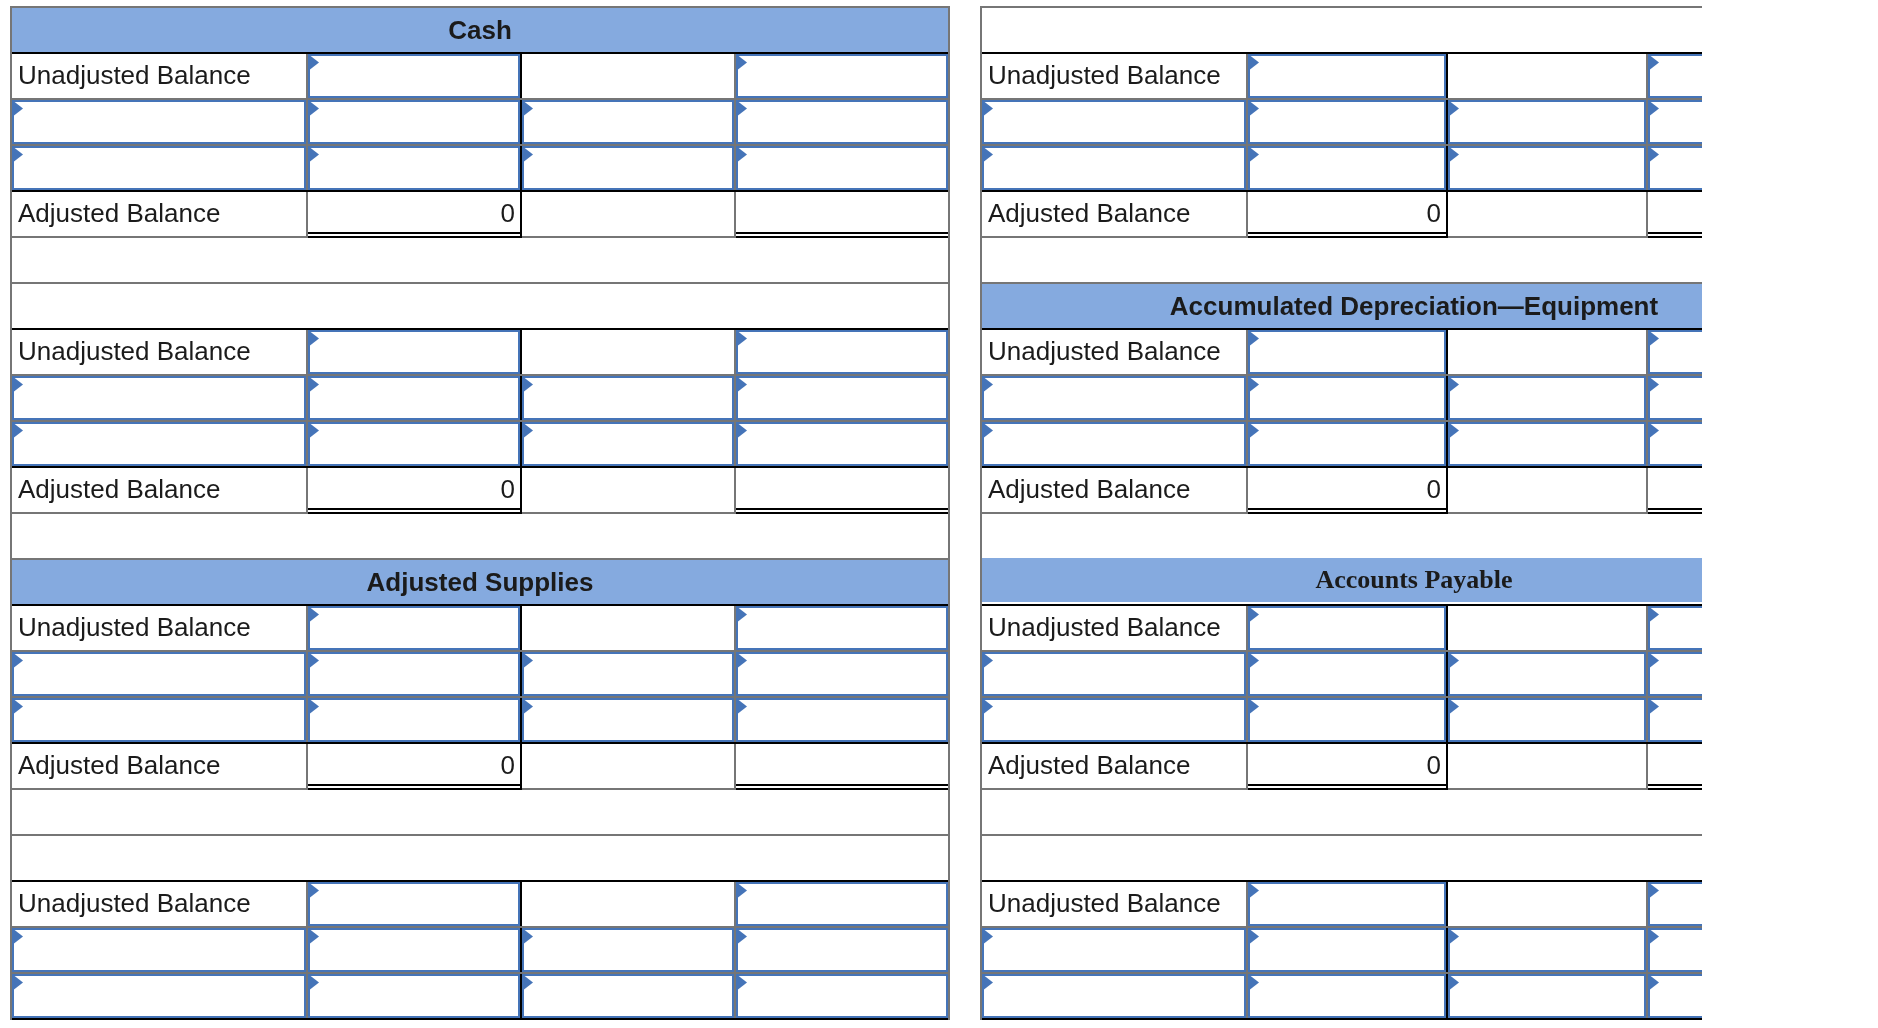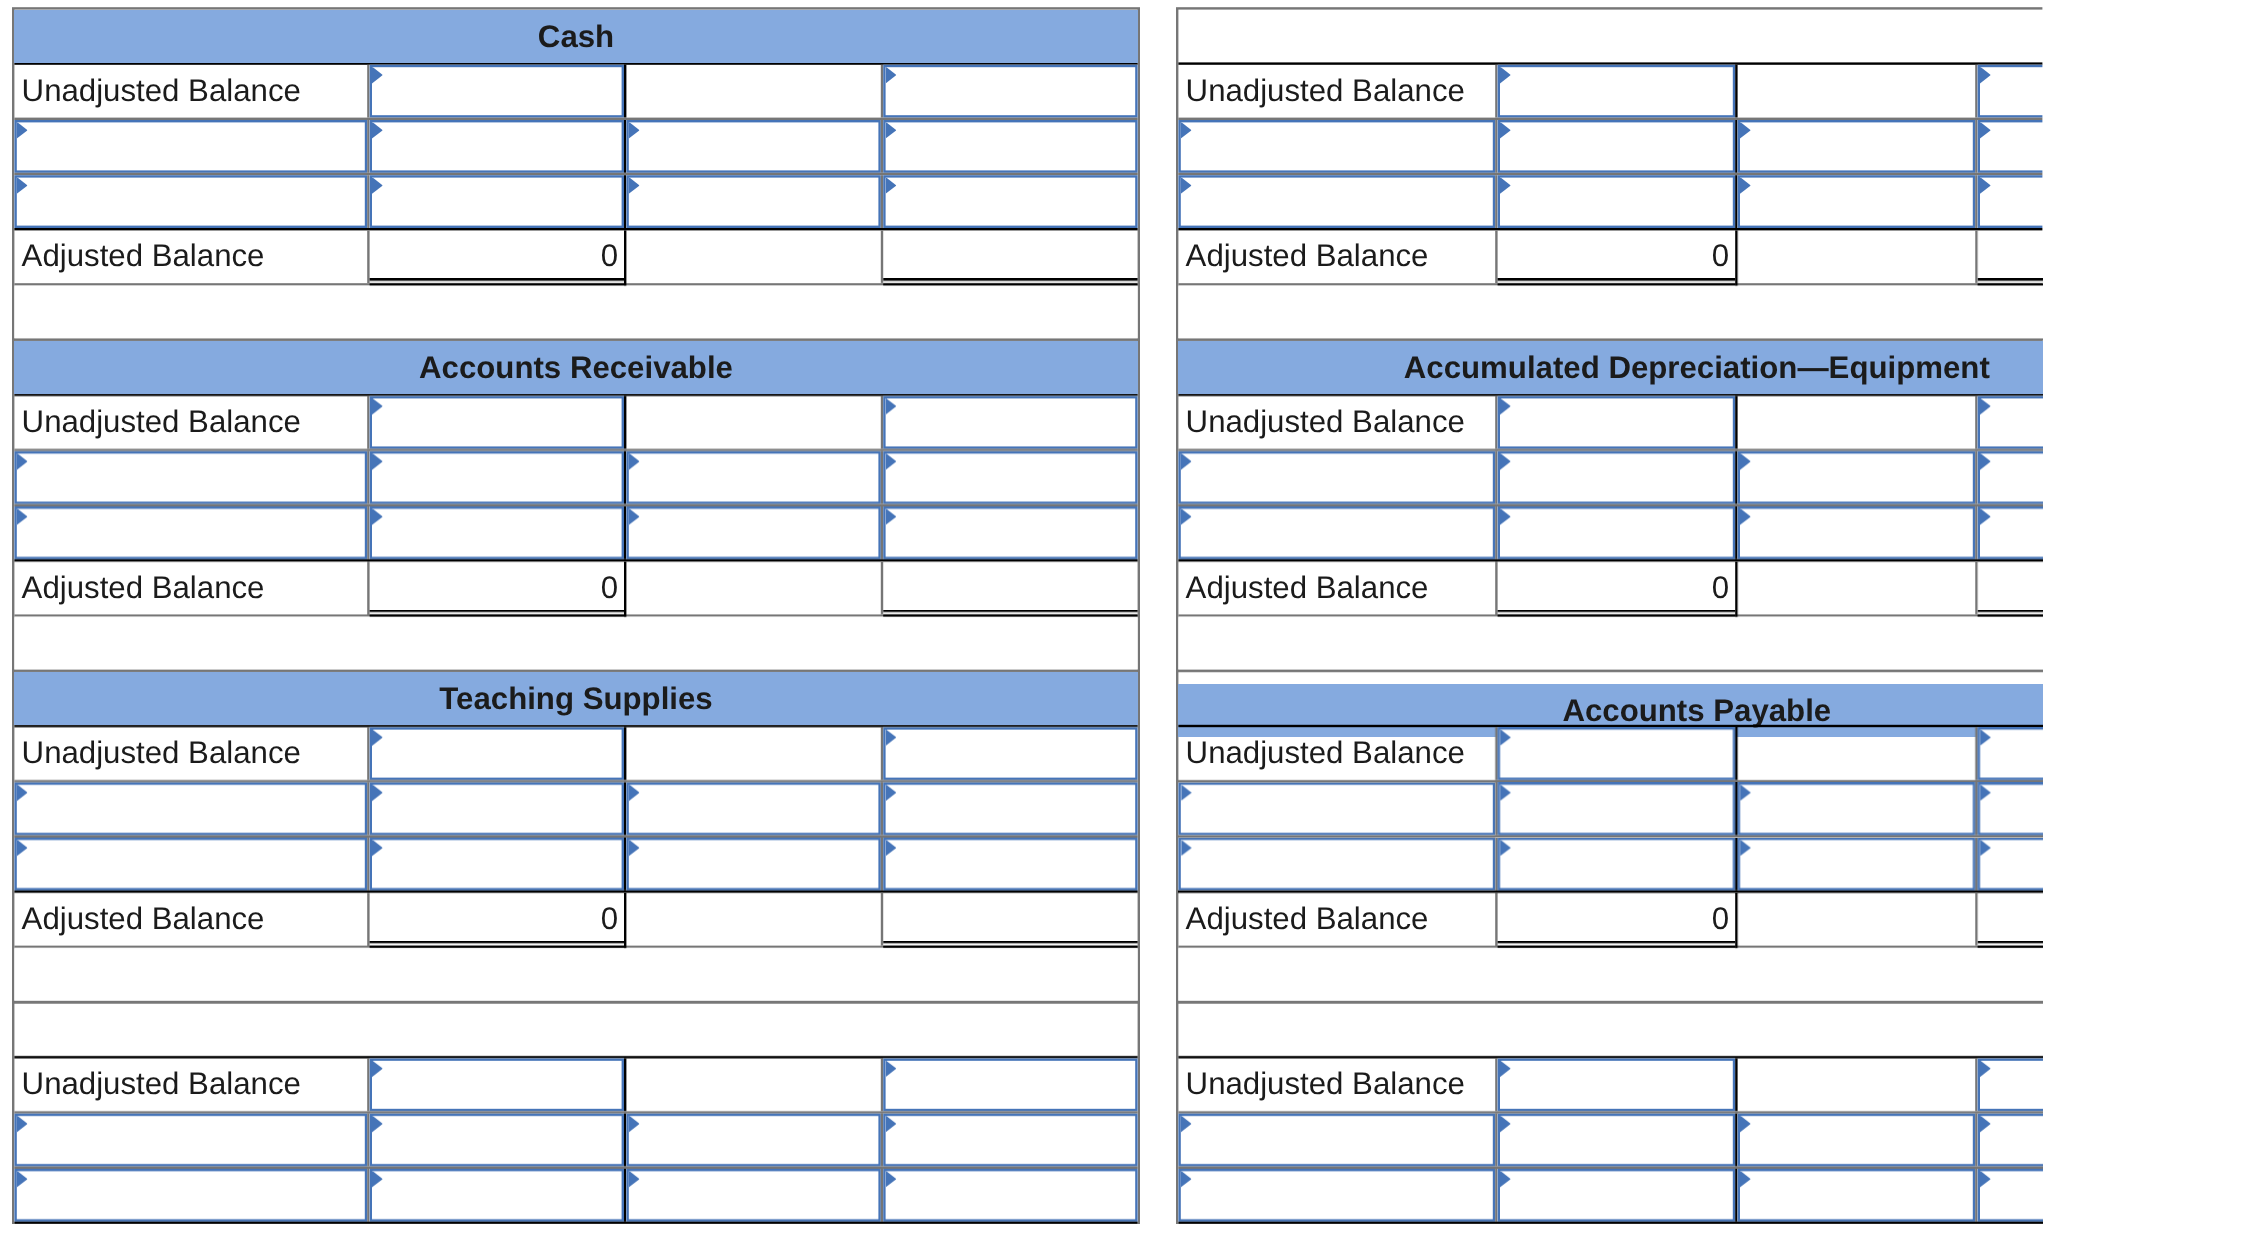--- a/index.html
+++ b/index.html
@@ -100,21 +100,20 @@
   <div class="hg" style="left:2px;top:230px;width:936px;"></div>
   <div class="dbl" style="left:298px;top:226px;width:212px;"></div>
   <div class="dbl" style="left:726px;top:226px;width:212px;"></div>
   <div class="vb" style="left:510px;top:186px;height:46px;"></div>
   <div class="vg" style="left:724px;top:186px;height:44px;"></div>
   <div class="spacer" style="left:2px;top:232px;width:936px;height:44px;"></div>
 </div>
 
 <div class="acct" style="left:10px;top:282px;width:940px;height:276px;">
   <div class="frame" style="left:0px;top:0px;width:940px;height:278px;"></div>
-  <div class="hdr" style="left:2px;top:2px;width:936px;">Accounts Receivable</div>
   <div class="hb" style="left:2px;top:46px;width:936px;"></div>
   <div class="tl" style="left:2px;top:48px;width:294px;">Unadjusted Balance</div>
   <div class="vg" style="left:296px;top:48px;height:44px;"></div>
   <div class="inp" style="left:298px;top:48px;width:212px;">
           <span class="mk"></span>
         </div>
   <div class="vb" style="left:510px;top:48px;height:44px;"></div>
   <div class="vg" style="left:724px;top:48px;height:44px;"></div>
   <div class="inp" style="left:726px;top:48px;width:212px;">
           <span class="mk"></span>
@@ -158,21 +157,21 @@
   <div class="hg" style="left:2px;top:230px;width:936px;"></div>
   <div class="dbl" style="left:298px;top:226px;width:212px;"></div>
   <div class="dbl" style="left:726px;top:226px;width:212px;"></div>
   <div class="vb" style="left:510px;top:186px;height:46px;"></div>
   <div class="vg" style="left:724px;top:186px;height:44px;"></div>
   <div class="spacer" style="left:2px;top:232px;width:936px;height:44px;"></div>
 </div>
 
 <div class="acct" style="left:10px;top:558px;width:940px;height:276px;">
   <div class="frame" style="left:0px;top:0px;width:940px;height:278px;"></div>
-  <div class="hdr" style="left:2px;top:2px;width:936px;">Teaching Supplies</div>
+  <div class="hdr" style="left:2px;top:2px;width:936px;">Adjusted Supplies</div>
   <div class="hb" style="left:2px;top:46px;width:936px;"></div>
   <div class="tl" style="left:2px;top:48px;width:294px;">Unadjusted Balance</div>
   <div class="vg" style="left:296px;top:48px;height:44px;"></div>
   <div class="inp" style="left:298px;top:48px;width:212px;">
           <span class="mk"></span>
         </div>
   <div class="vb" style="left:510px;top:48px;height:44px;"></div>
   <div class="vg" style="left:724px;top:48px;height:44px;"></div>
   <div class="inp" style="left:726px;top:48px;width:212px;">
           <span class="mk"></span>
@@ -380,21 +379,21 @@
   <div class="hg" style="left:2px;top:230px;width:864px;"></div>
   <div class="dbl" style="left:268px;top:226px;width:198px;"></div>
   <div class="dbl" style="left:668px;top:226px;width:198px;"></div>
   <div class="vb" style="left:466px;top:186px;height:46px;"></div>
   <div class="vg" style="left:666px;top:186px;height:44px;"></div>
   <div class="spacer" style="left:2px;top:232px;width:864px;height:44px;"></div>
 </div>
 
 <div class="acct" style="left:980px;top:558px;width:868px;height:276px;">
   <div class="frame" style="left:0px;top:0px;width:868px;height:278px;"></div>
-  <div class="hdr" style="left:2px;top:12px;width:864px;">Accounts Payable</div>
+  <div class="hdr" style="left:2px;top:0;width:864px;font-family:Liberation Serif, serif;">Accounts Payable</div>
   <div class="hb" style="left:2px;top:46px;width:864px;"></div>
   <div class="tl" style="left:2px;top:48px;width:264px;">Unadjusted Balance</div>
   <div class="vg" style="left:266px;top:48px;height:44px;"></div>
   <div class="inp" style="left:268px;top:48px;width:198px;">
           <span class="mk"></span>
         </div>
   <div class="vb" style="left:466px;top:48px;height:44px;"></div>
   <div class="vg" style="left:666px;top:48px;height:44px;"></div>
   <div class="inp" style="left:668px;top:48px;width:198px;">
           <span class="mk"></span>

